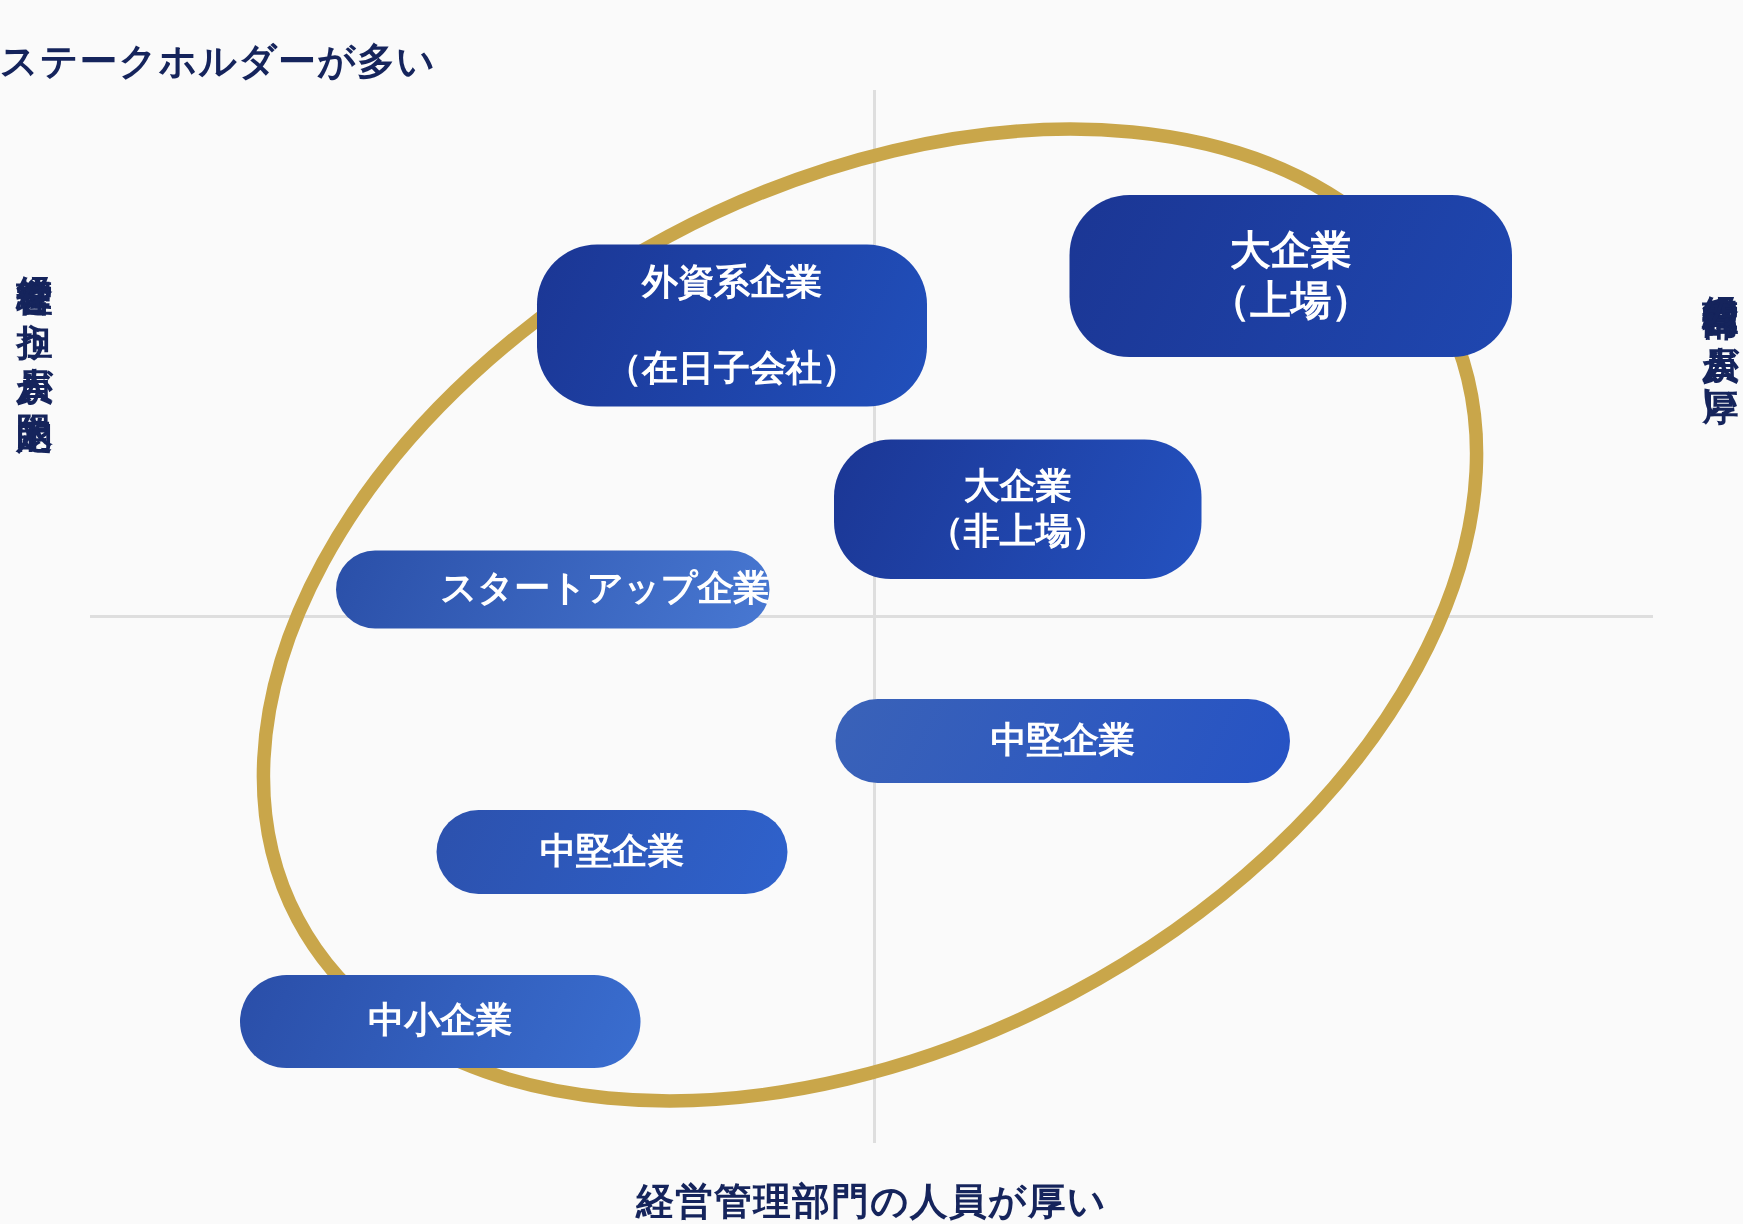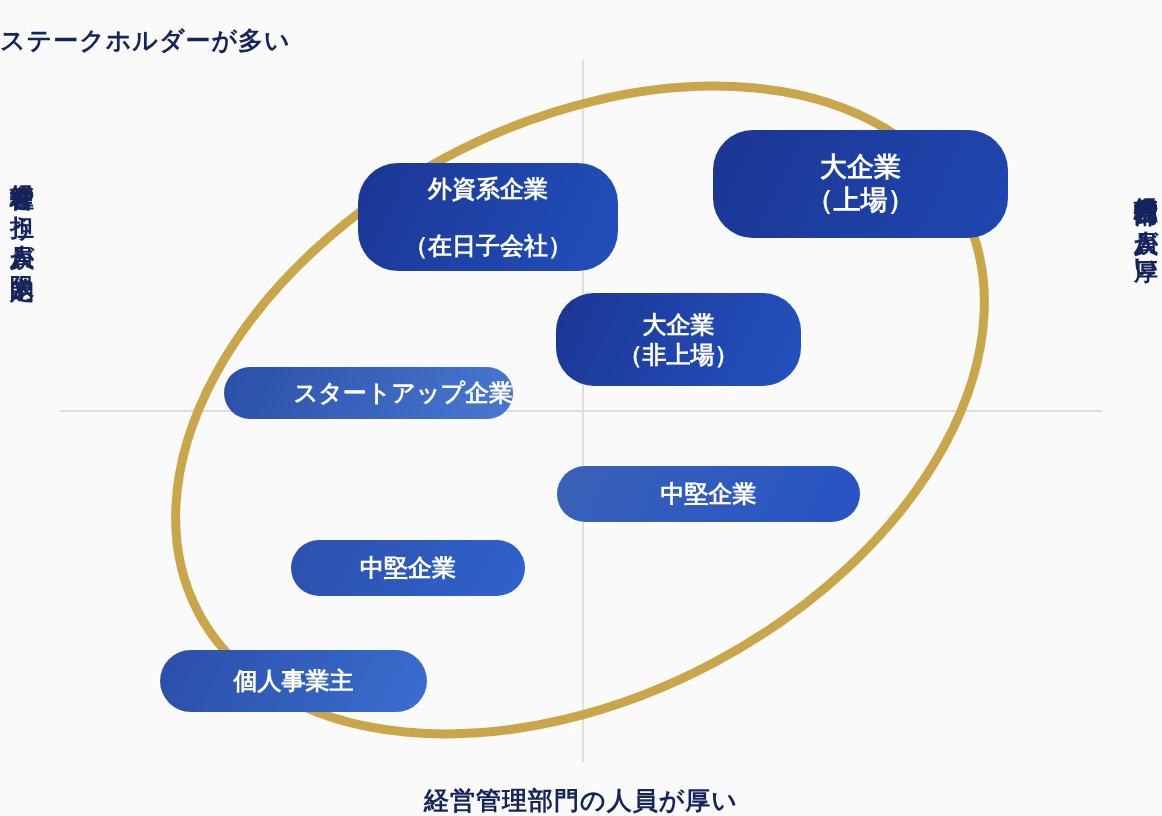--- a/index.html
+++ b/index.html
@@ -133,17 +133,17 @@
       <div class="pill" style="left: 224px; top: 367px; width: 289px; height: 52px; font-size: 24px; border-radius: 26px; background: linear-gradient(115deg, rgb(42, 79, 168) 0%, rgb(72, 120, 210) 100%); align-items: flex-end;">
         <span class="line1">スタートアップ企業</span>
       </div>
       <div class="pill" style="left: 557px; top: 466px; width: 303px; height: 56px; font-size: 24px; border-radius: 28px; background: linear-gradient(115deg, rgb(58, 98, 184) 0%, rgb(38, 83, 196) 100%);">
         <span class="line1">中堅企業</span>
       </div>
       <div class="pill" style="left: 291px; top: 540px; width: 234px; height: 56px; font-size: 24px; border-radius: 28px; background: linear-gradient(115deg, rgb(44, 81, 173) 0%, rgb(47, 98, 204) 100%);">
         <span class="line1">中堅企業</span>
       </div>
       <div class="pill" style="left: 160px; top: 650px; width: 267px; height: 62px; font-size: 24px; border-radius: 31px; background: linear-gradient(115deg, rgb(42, 78, 168) 0%, rgb(58, 110, 208) 100%);">
-        <span class="line1">個人事業主</span>
+        <span class="line1">中小企業</span>
       </div>
     </div>
 
 </div>
 
 </body></html>

